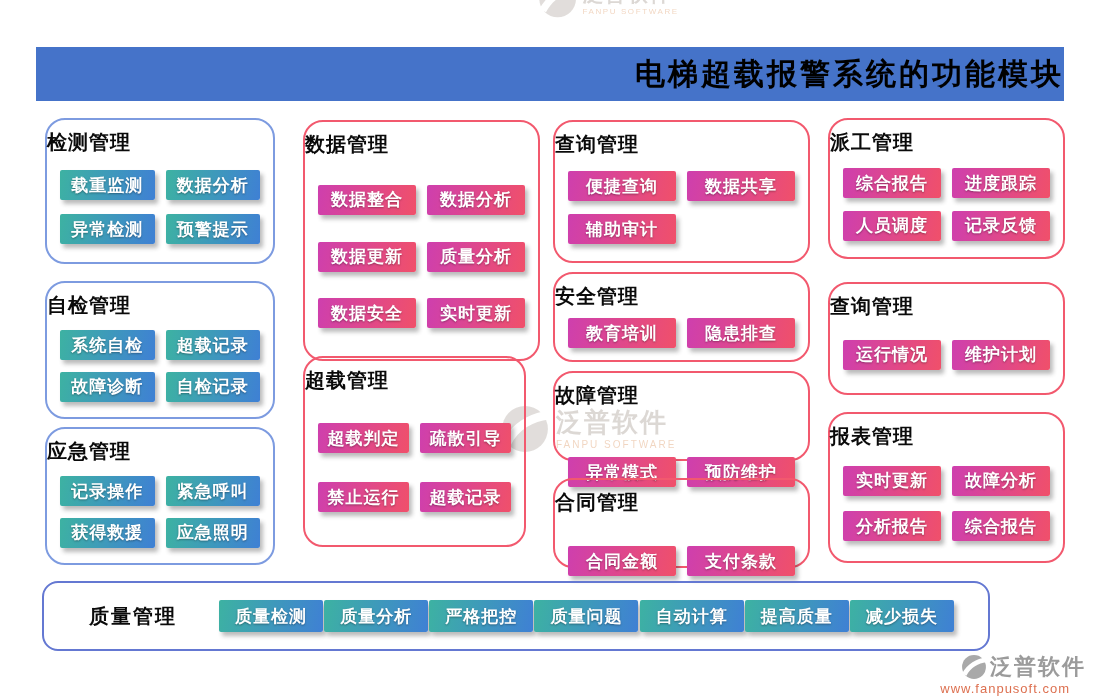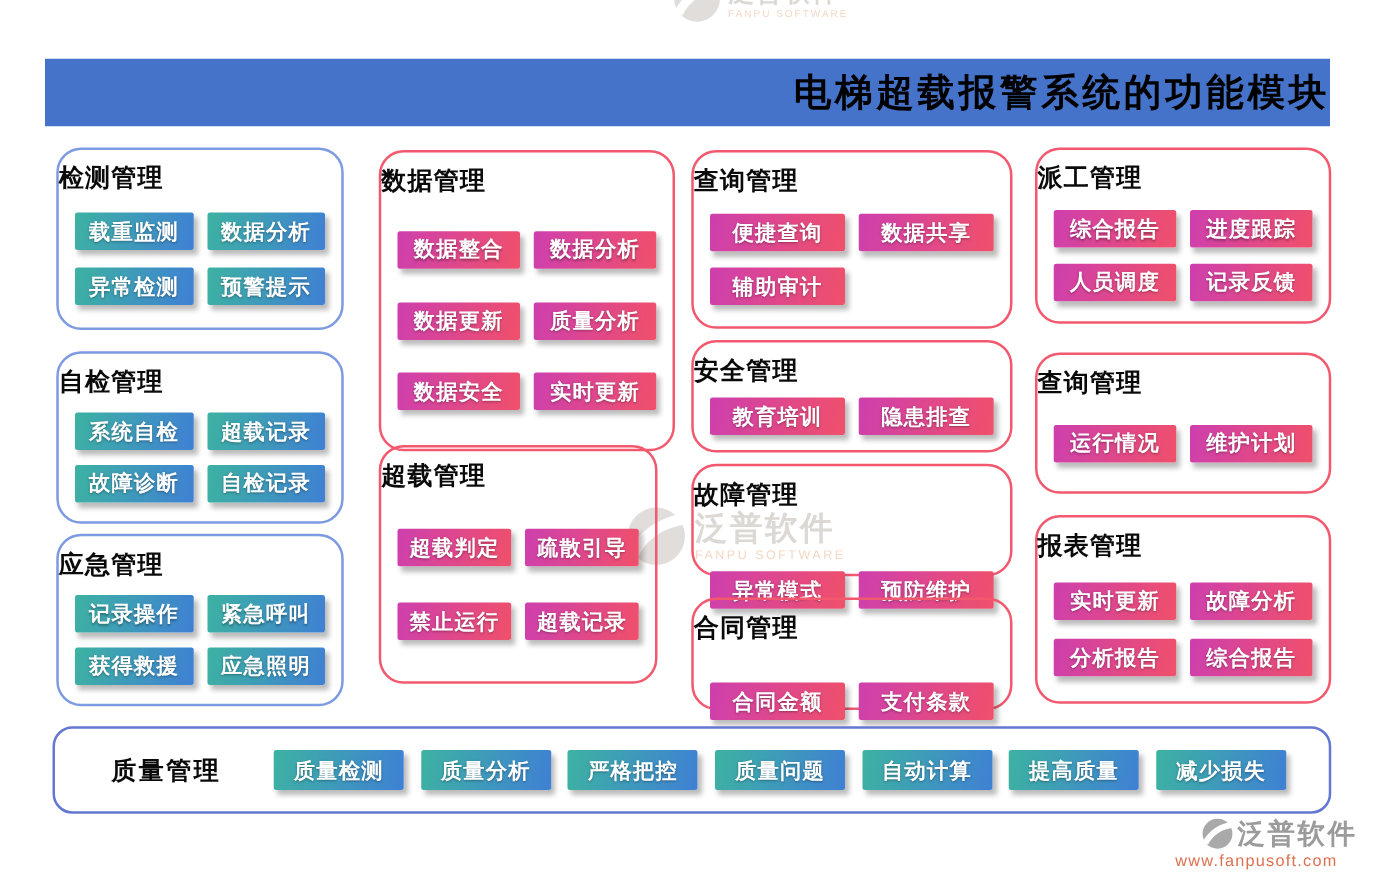--- a/index.html
+++ b/index.html
@@ -52,21 +52,21 @@
   .pos-2-2{left:303px;top:356px;width:223px;height:191px;}
   .pos-3-1{left:553px;top:120px;width:257px;height:143px;}
   .pos-3-2{left:553px;top:272px;width:257px;height:90px;}
   .pos-3-3{left:553px;top:371px;width:257px;height:90px;gap:48px;}
   .pos-3-4{left:553px;top:478px;width:257px;height:90px;gap:30px;}
   .pos-4-1{left:828px;top:118px;width:237px;height:141px;}
   .pos-4-2{left:828px;top:282px;width:237px;height:113px;}
   .pos-4-3{left:828px;top:412px;width:237px;height:151px;}
   
   .bottom-bar{
-    position:absolute;left:42px;top:581px;width:1023px;height:70px;z-index:2;
+    position:absolute;left:42px;top:581px;width:948px;height:70px;z-index:2;
     border:2px solid var(--bottom-border,#6478d2);border-radius:16px;
     display:flex;align-items:center;box-sizing:border-box;background:transparent;
   }
   .bar-label{
     margin-left:45px;font-size:20px;font-weight:800;color:#0a0a0a;letter-spacing:2px;
   }
   .bar-buttons{
     flex:1;display:flex;justify-content:space-between;margin:0 34px 0 42px;
   }
   .bar-buttons .chip{width:104px;height:32px;}

